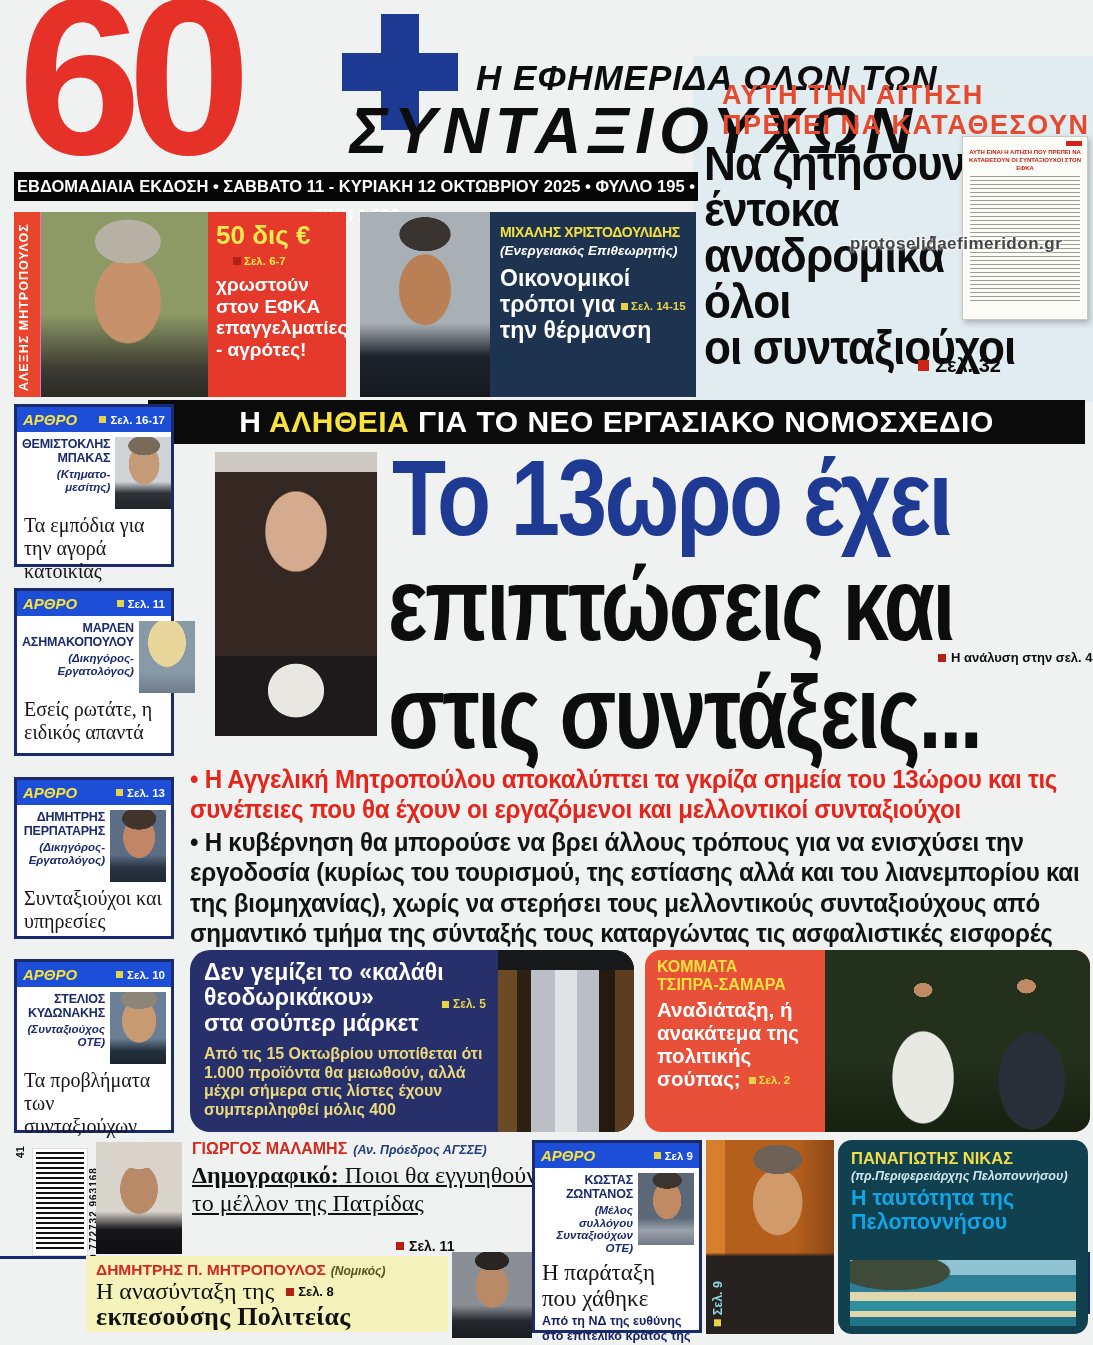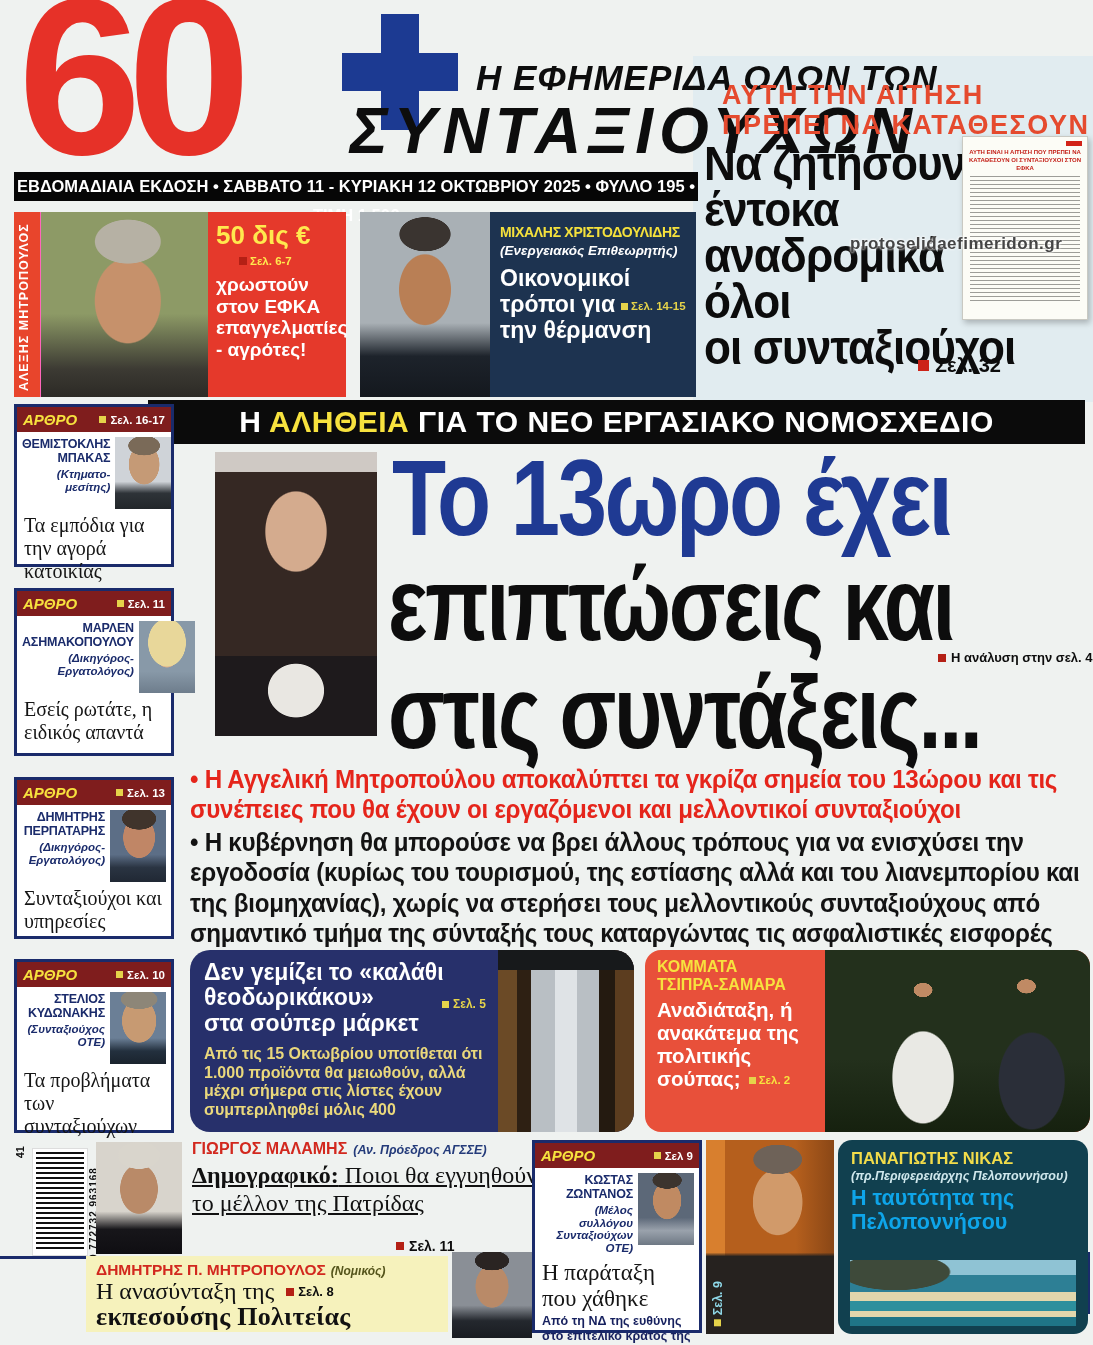--- a/index.html
+++ b/index.html
@@ -39,39 +39,39 @@
   .sq.yellow{width:7px;height:7px;background:#e5d34a;}
 
   
   .promo-left{left:14px;top:212px;width:332px;height:185px;background:#e5392b;}
   .vstrip{position:absolute;left:0;top:0;width:26px;height:185px;background:#e8452c;border-right:1px solid #f6b;}
   .vtext{position:absolute;left:3px;top:6px;height:173px;writing-mode:vertical-rl;transform:rotate(180deg);
          color:#fff;font-size:12.5px;font-weight:700;letter-spacing:1px;white-space:nowrap;}
   .pl-photo{left:27px;top:0;width:167px;height:185px;}
   .pl-panel{position:absolute;left:194px;top:0;width:138px;height:185px;box-sizing:border-box;padding:8px 8px;}
   .pl-amount{font-size:26px;font-weight:900;color:#ffe94e;}
-  .pl-ref{display:inline-flex;align-items:center;gap:3px;margin-left:23px;font-size:11.5px;font-weight:700;color:#ffe94e;}
+  .pl-ref{display:inline-flex;align-items:center;gap:3px;margin-left:17px;font-size:11.5px;font-weight:700;color:#ffe94e;}
   .pl-text{margin-top:5px;font-size:19px;font-weight:800;color:#fff;line-height:1.14;}
 
   .promo-mid{left:360px;top:212px;width:336px;height:185px;background:#1d3350;}
   .pm-photo{left:0;top:0;width:130px;height:185px;}
   .pm-panel{position:absolute;left:130px;top:0;width:206px;height:185px;box-sizing:border-box;padding:12px 8px 0 10px;}
   .pm-name{font-size:14px;font-weight:900;color:#f5e13c;letter-spacing:-.3px;white-space:nowrap;}
   .pm-role{font-size:13.5px;font-style:italic;font-weight:700;color:#fff;margin:3px 0 8px;}
   .pm-line{font-size:23px;font-weight:800;color:#fff;line-height:1.12;}
   .pm-ref{display:inline-flex;align-items:center;gap:3px;margin-left:6px;font-size:11.5px;font-weight:700;color:#e5d34a;vertical-align:2px;}
 
   
   .banner{left:148px;top:400px;width:937px;height:44px;background:#0b0b0b;color:#fff;
           font-size:30px;font-weight:900;line-height:44px;text-align:center;letter-spacing:.5px;}
   .banner .hl{color:#f7e23e;}
 
   
   .card{position:absolute;left:14px;width:160px;background:#fff;border:3px solid #1a2b6b;box-sizing:border-box;}
-  .card-head{background:#7f1d1d;height:25px;display:flex;justify-content:space-between;align-items:center;padding:0 6px;}
+  .card-head{background:#1d4ed8;height:25px;display:flex;justify-content:space-between;align-items:center;padding:0 6px;}
   .card-head .ttl{color:#f7e23e;font-style:italic;font-weight:900;font-size:15px;}
   .card-head .pref{color:#fff;font-size:11.5px;font-weight:700;display:flex;align-items:center;gap:4px;}
   .card-mid{display:flex;padding:5px 5px 0;}
   .card-names{flex:1;text-align:right;padding-right:5px;color:#1a2b6b;}
   .card-name{font-weight:900;font-size:12.5px;line-height:1.12;letter-spacing:-.2px;}
   .card-role{font-style:italic;font-weight:700;font-size:11.5px;line-height:1.1;margin-top:3px;}
   .card-photo{width:56px;height:72px;flex:none;position:relative;}
   .card-title{font-family:"Liberation Serif",serif;font-size:20px;line-height:1.14;color:#151515;padding:5px 7px 6px;}
   .c1{top:404px;height:163px;} .c2{top:588px;height:168px;} .c3{top:777px;height:162px;} .c4{top:959px;height:174px;}
   .card--z{left:532px;top:1140px;width:170px;height:193px;}

